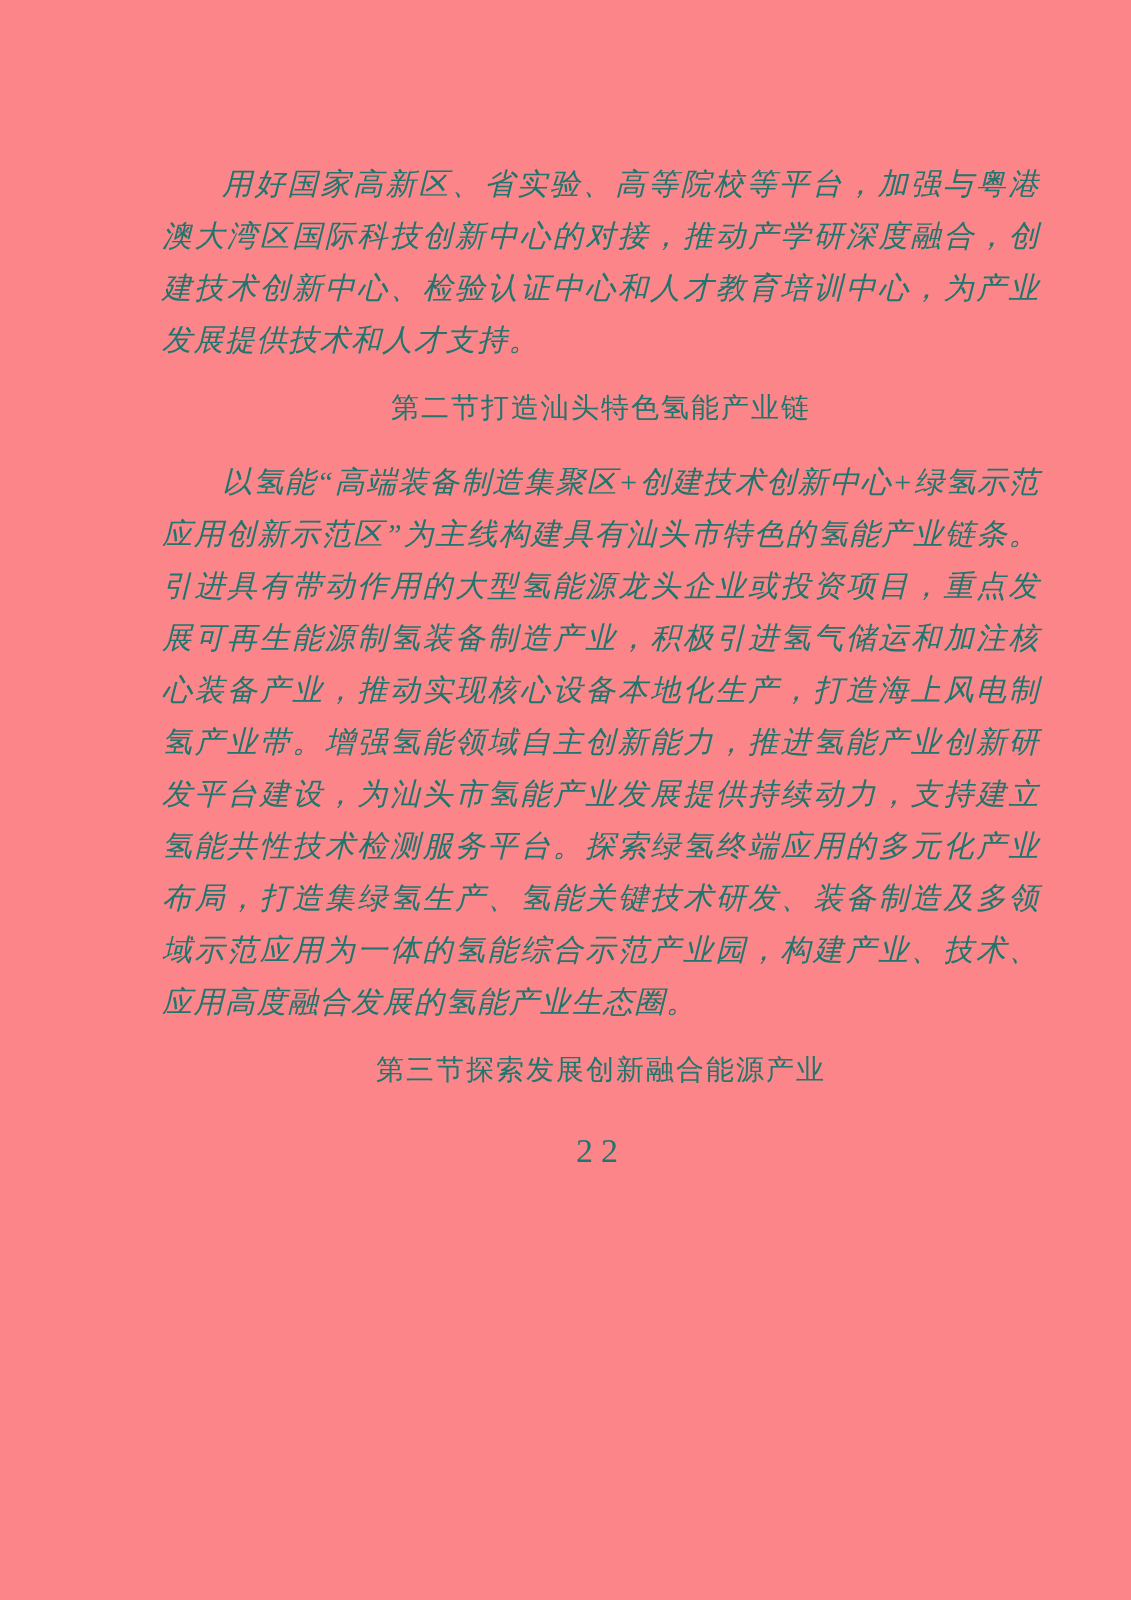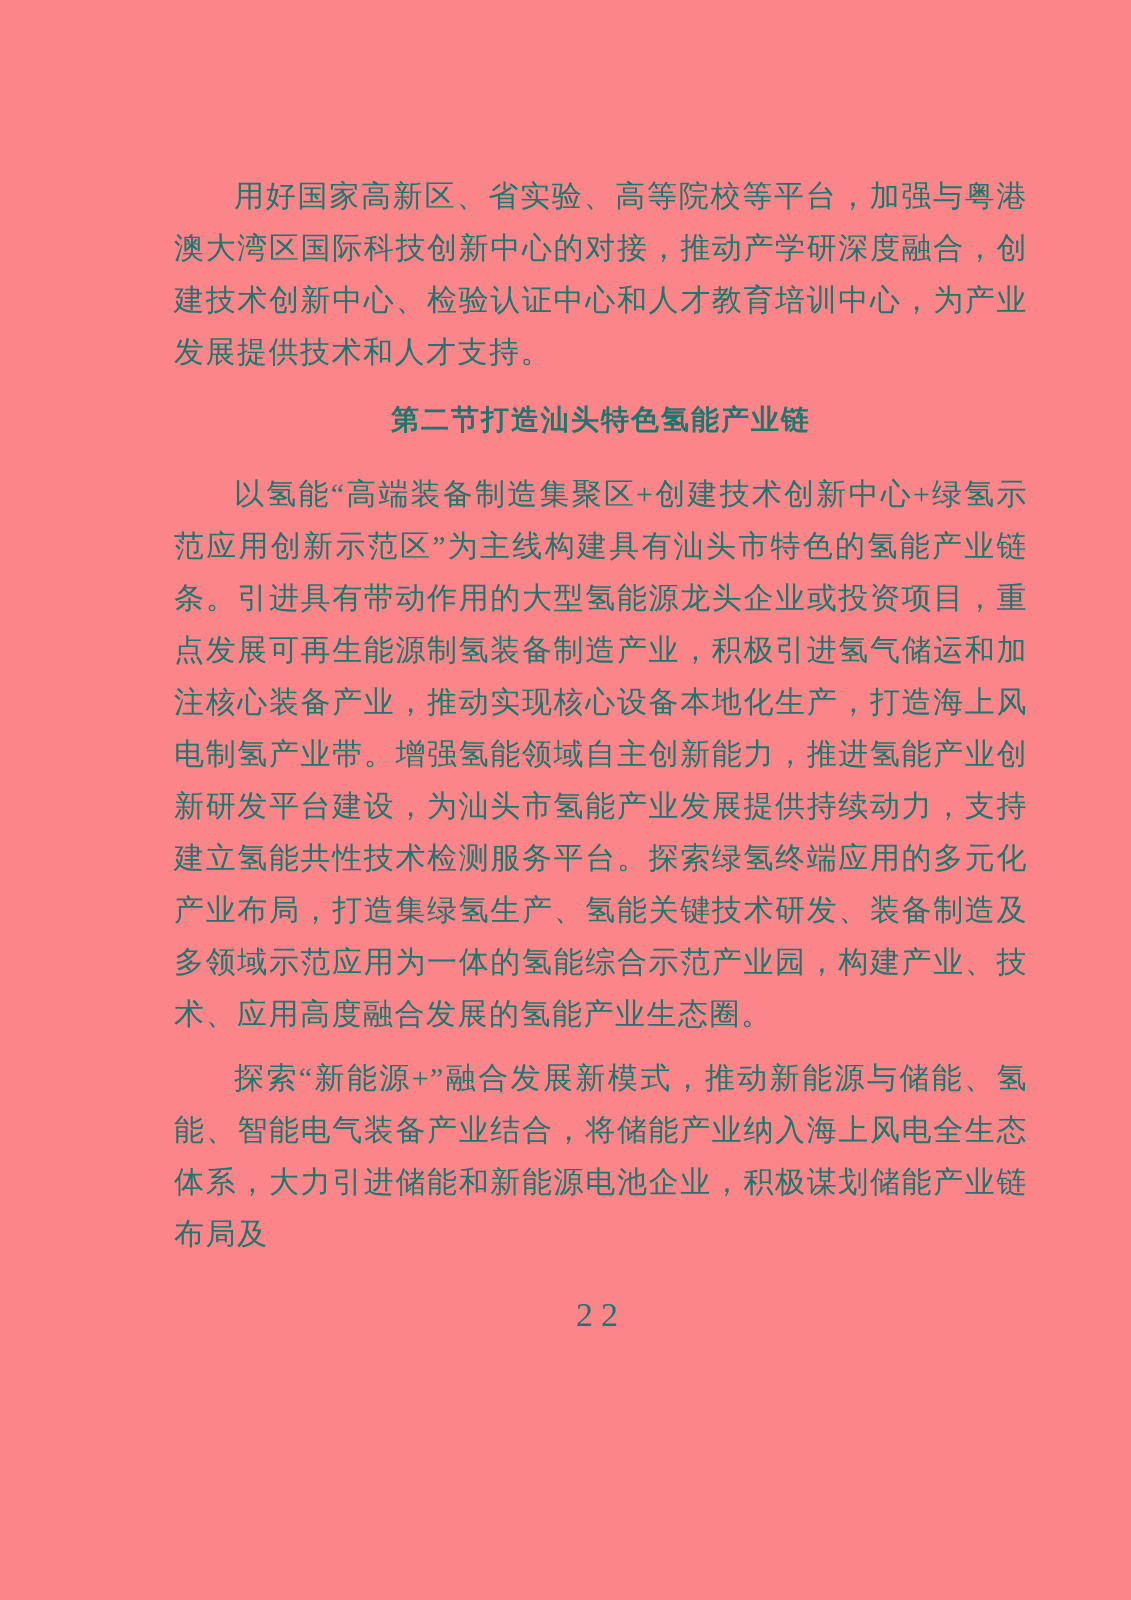--- a/index.html
+++ b/index.html
@@ -17,33 +17,34 @@
     height: 1600px;
     margin: 0 auto;
     background: var(--background);
     overflow: hidden;
   }
   .content {
     padding: 158px 91px 0 162px; 
     color: var(--text);
   }
   .body-par {
-    margin: 12px;
+    margin: 0;
     font-size: 30px;
     line-height: 52px;
     letter-spacing: 1.5px;
     text-align: justify;
     text-indent: 2em;
     color: var(--text);
+    font-style: italic;
   }
   .section-heading {
     margin: 16px 0 22px 0;
     font-size: 28px;
     line-height: 52px;
-    font-weight: bold;
+    font-weight: normal;
     letter-spacing: 2px;
     text-align: center;
     text-indent: 0;
     color: var(--text);
   }
   .page-number {
     margin-top: 40px;
     font-size: 34px;
     line-height: 30px;
     letter-spacing: 8px;
@@ -56,20 +57,20 @@
 
 <div class="page">
   <div class="content">
 
     <p class="body-par">用好国家高新区、省实验、高等院校等平台，加强与粤港澳大湾区国际科技创新中心的对接，推动产学研深度融合，创建技术创新中心、检验认证中心和人才教育培训中心，为产业发展提供技术和人才支持。</p>
 
     <h2 class="section-heading">第二节打造汕头特色氢能产业链</h2>
 
     <p class="body-par">以氢能“高端装备制造集聚区+创建技术创新中心+绿氢示范应用创新示范区”为主线构建具有汕头市特色的氢能产业链条。引进具有带动作用的大型氢能源龙头企业或投资项目，重点发展可再生能源制氢装备制造产业，积极引进氢气储运和加注核心装备产业，推动实现核心设备本地化生产，打造海上风电制氢产业带。增强氢能领域自主创新能力，推进氢能产业创新研发平台建设，为汕头市氢能产业发展提供持续动力，支持建立氢能共性技术检测服务平台。探索绿氢终端应用的多元化产业布局，打造集绿氢生产、氢能关键技术研发、装备制造及多领域示范应用为一体的氢能综合示范产业园，构建产业、技术、应用高度融合发展的氢能产业生态圈。</p>
 
+    <h2 class="section-heading">第三节探索发展创新融合能源产业</h2>
 
 
-    <p class="body-par">探索“新能源+”融合发展新模式，推动新能源与储能、氢能、智能电气装备产业结合，将储能产业纳入海上风电全生态体系，大力引进储能和新能源电池企业，积极谋划储能产业链布局及</p>
 
     <div class="page-number">22</div>
 
   </div>
 </div>
 
 </body></html>

